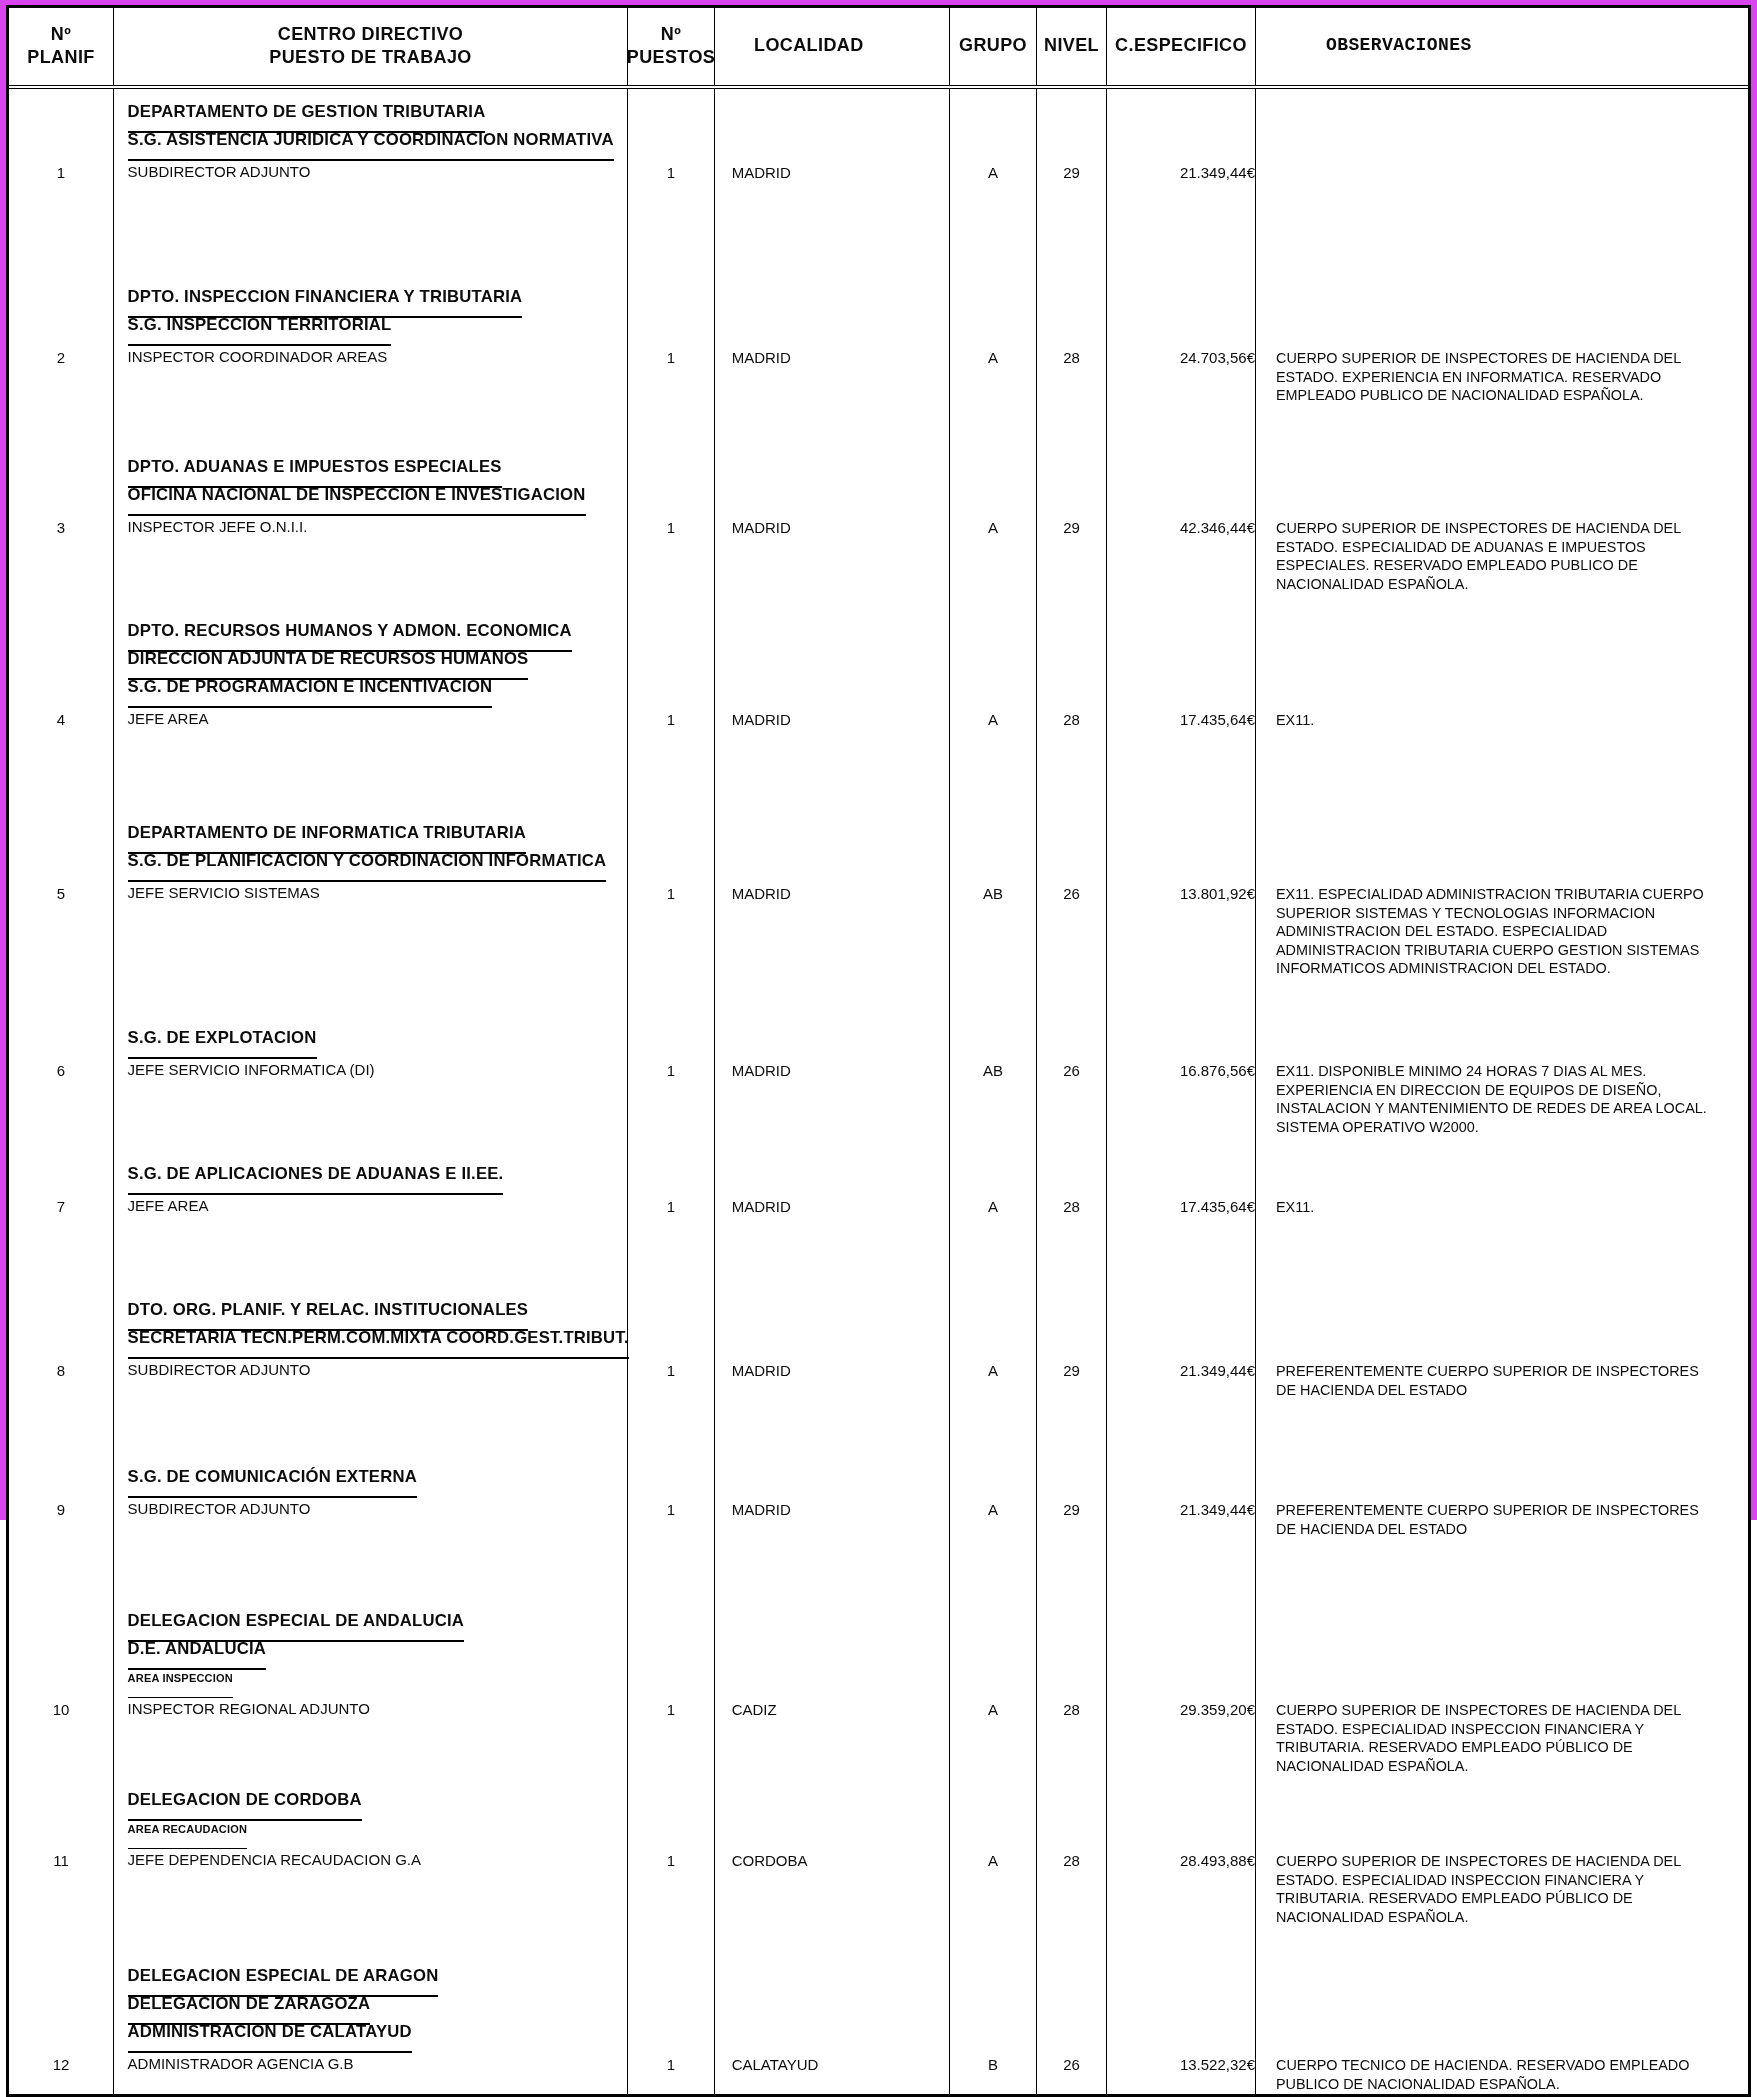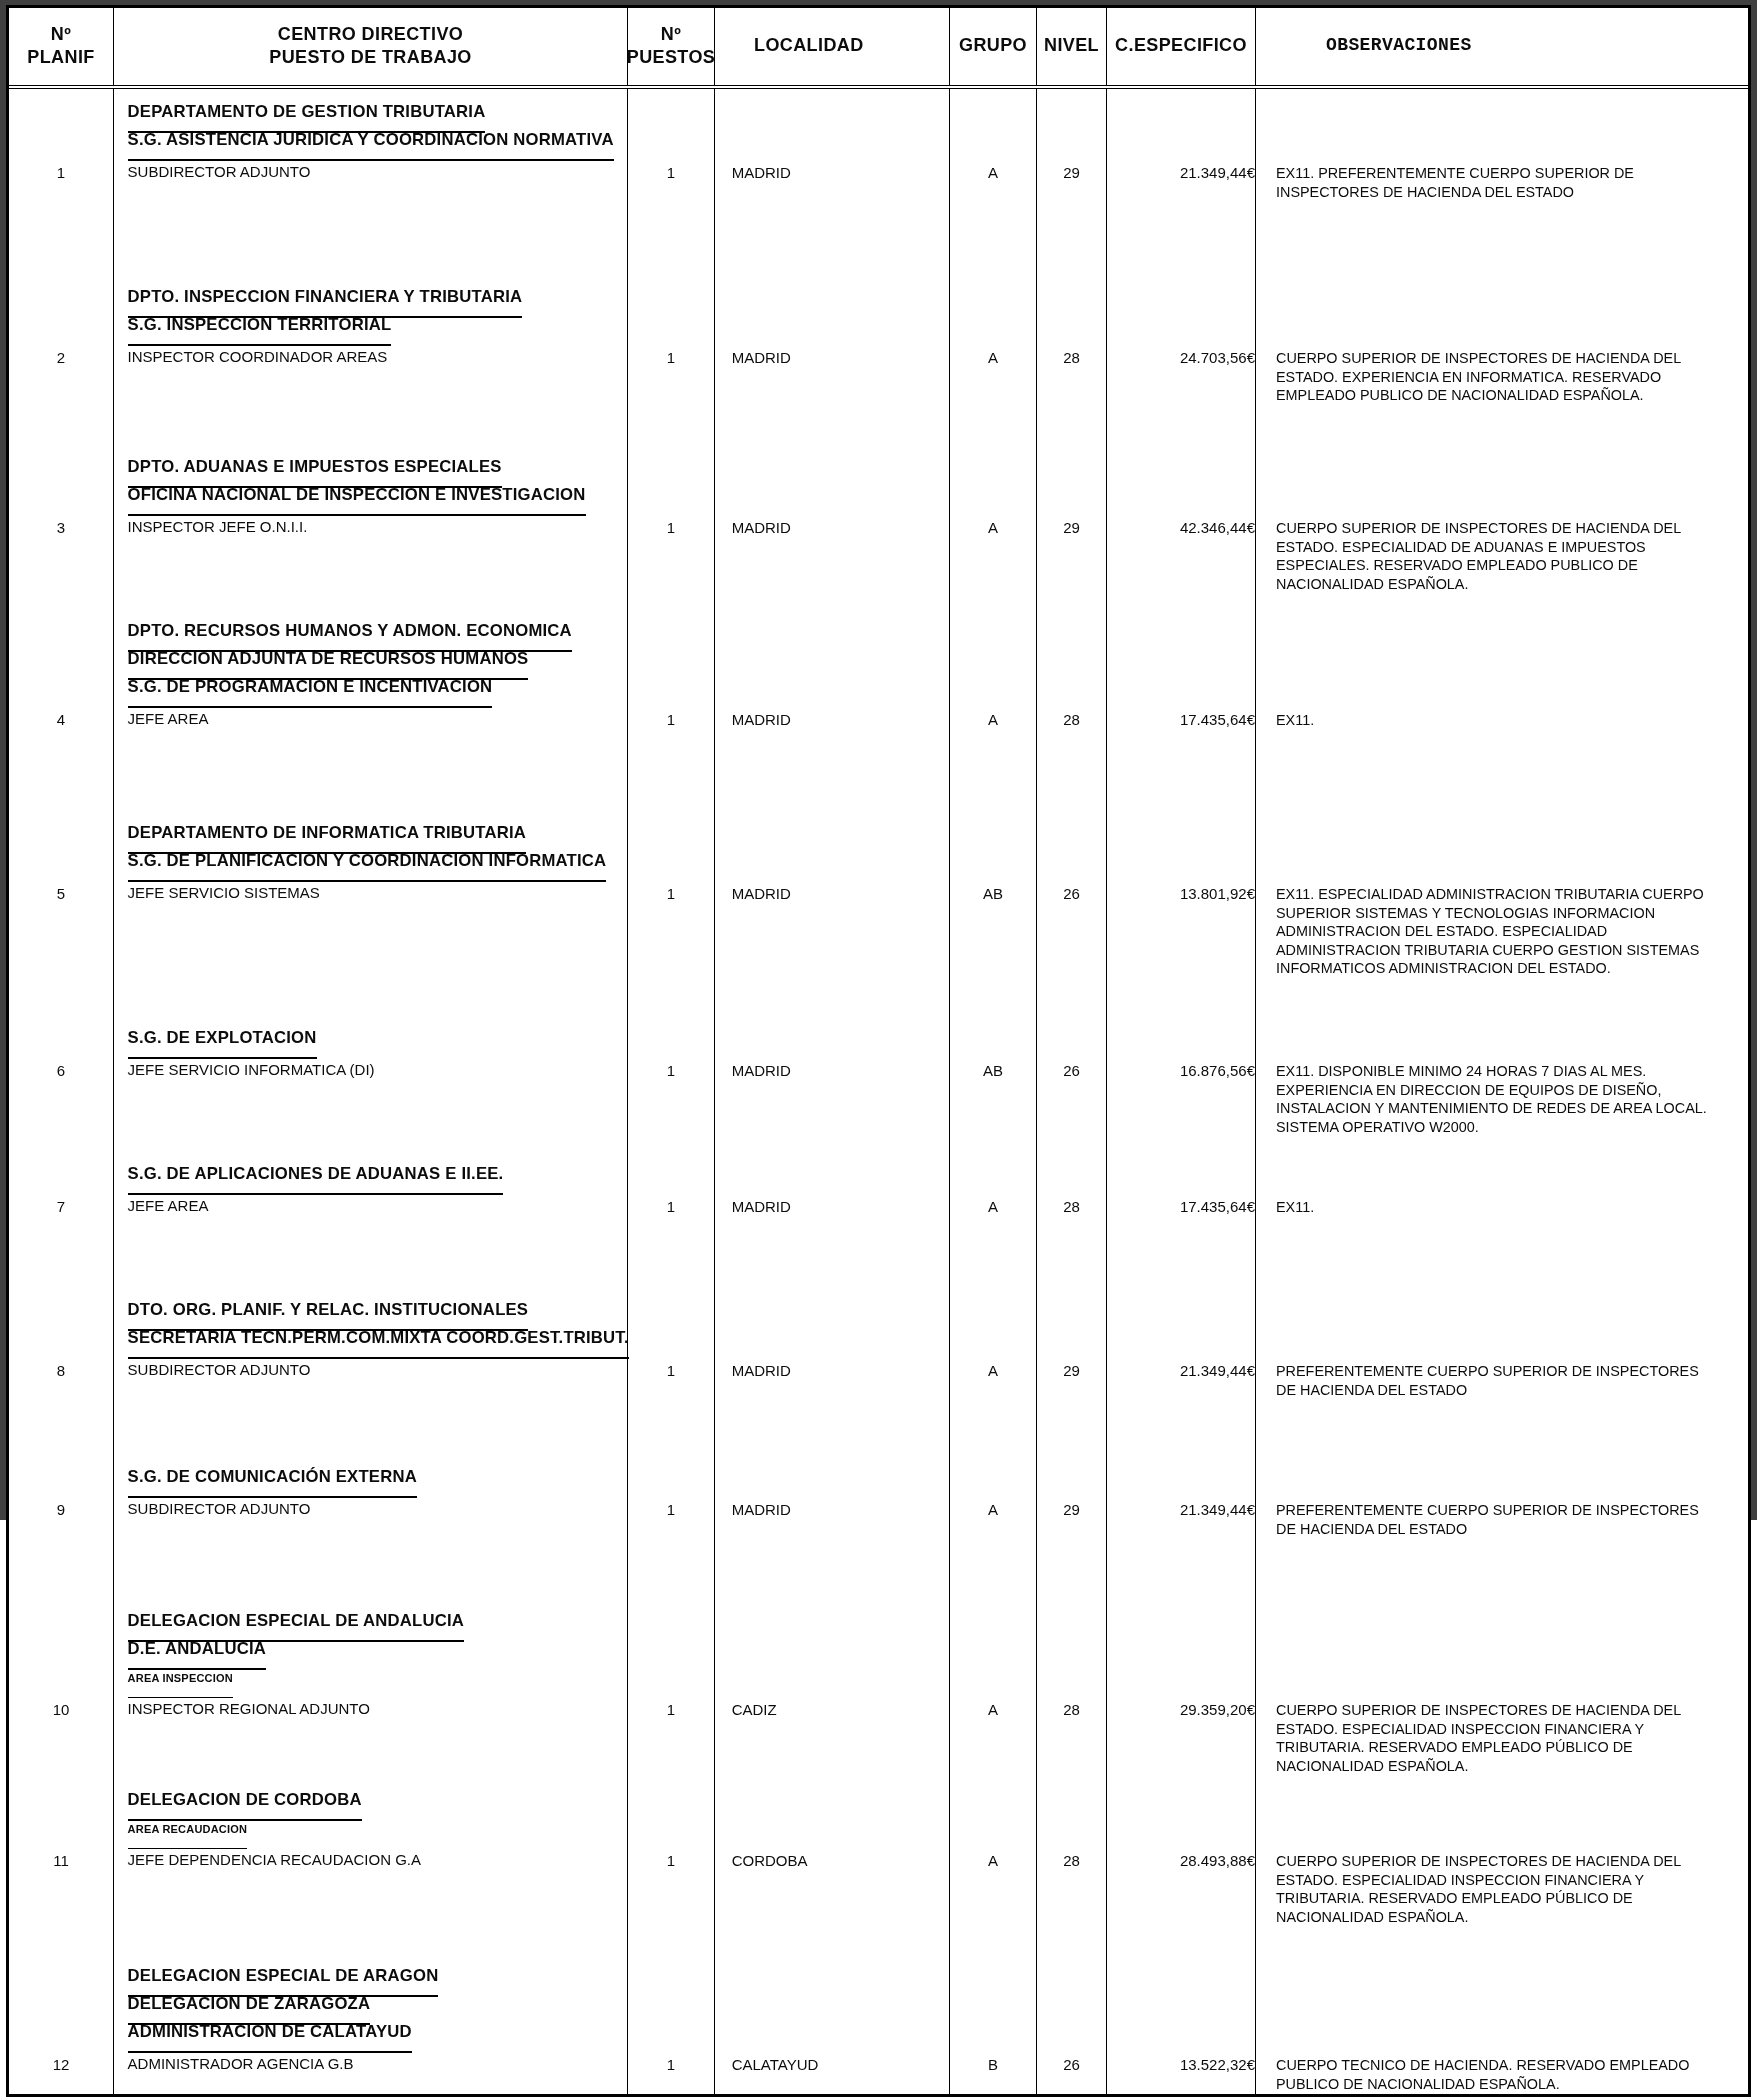--- a/index.html
+++ b/index.html
@@ -2,21 +2,21 @@
 <html style="font-size:12px"><head>
 <meta charset="utf-8">
 <style>
   html,body{margin:0;padding:0;background:#ffffff;}
   body{
     width:1758px;height:2097px;overflow:hidden;
     font-family:"Liberation Sans","DejaVu Sans",sans-serif;
     color:#0c0c0c;
     -webkit-font-smoothing:antialiased;
   }
-  .page{position:relative;width:1758px;height:1520px;background:#404040;}
+  .page{position:relative;width:1758px;height:1520px;background:#d946ef;}
   .doc-table{
     position:absolute;left:6px;top:4.5px;width:1745px;
     border:3px solid #000;border-bottom-width:4.5px;
     background:#fff;box-sizing:border-box;
   }
   .grid-row{display:grid;grid-template-columns:105px 514px 87px 235px 87px 70px 149px 1fr;}
   
   .header-row{border-bottom:4.5px double #000;height:77px;}
   .hcell{
     display:flex;flex-direction:column;align-items:center;justify-content:center;
@@ -106,23 +106,20 @@
               <div class="header-line"><span class="u">DEPARTAMENTO DE GESTION TRIBUTARIA</span></div>
               <div class="header-line"><span class="u">S.G.  ASISTENCIA JURIDICA Y COORDINACION NORMATIVA</span></div>
             </div>
       <div class="puesto">SUBDIRECTOR ADJUNTO</div>
     </div>
     <div class="cell c3"><span class="puestos">1</span></div>
     <div class="cell c4"><span class="localidad">MADRID</span></div>
     <div class="cell c5"><span class="grupo">A</span></div>
     <div class="cell c6"><span class="nivel">29</span></div>
     <div class="cell c7"><span class="especifico">21.349,44€</span></div>
-    <div class="cell c8">
-            <span class="observaciones">EX11. PREFERENTEMENTE CUERPO SUPERIOR DE INSPECTORES DE HACIENDA DEL ESTADO</span>
-          </div>
   </div>
         <div class="record" style="--n: 2;">
     <div class="cell c1"><span class="orden">2</span></div>
     <div class="cell c2">
       <div class="headers">
               <div class="header-line"><span class="u">DPTO. INSPECCION FINANCIERA Y TRIBUTARIA</span></div>
               <div class="header-line"><span class="u">S.G. INSPECCION TERRITORIAL</span></div>
             </div>
       <div class="puesto">INSPECTOR COORDINADOR AREAS</div>
     </div>

